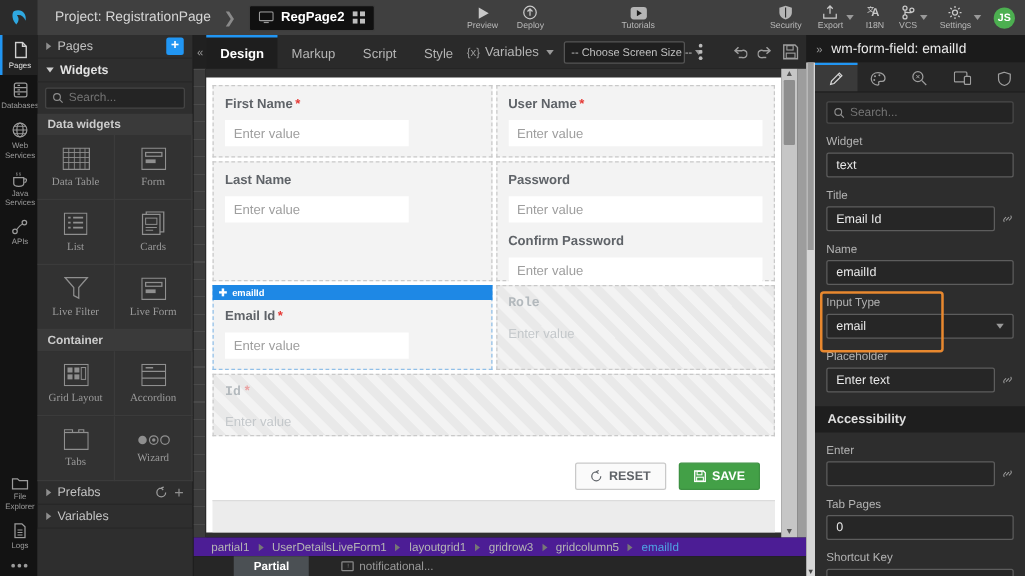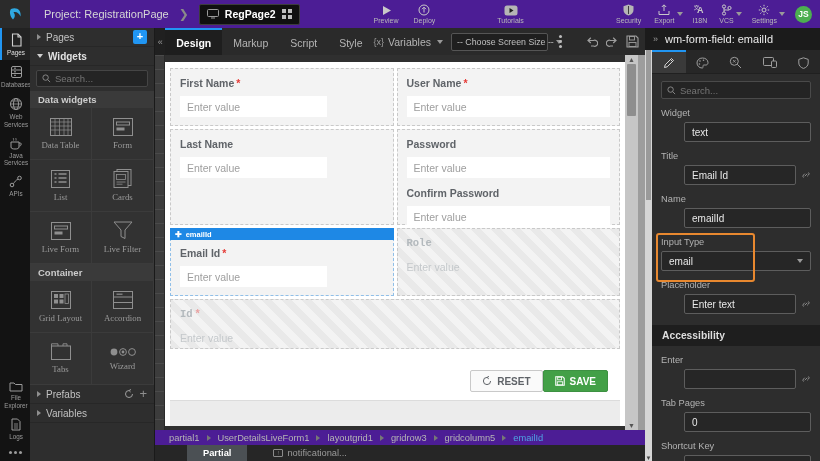--- a/index.html
+++ b/index.html
@@ -1,21 +1,21 @@
 <!DOCTYPE html>
 <html><head>
 <meta charset="utf-8">
 <style>
   * { margin:0; padding:0; box-sizing:border-box; }
   html,body { width:820px; height:461px; overflow:hidden; background:#111;
     font-family:"Liberation Sans", sans-serif; }
   .app { width:820px; height:461px; display:flex; flex-direction:column; font-family:"Liberation Sans",sans-serif; }
 
   
-  .topbar { height:28px; background:#4c1d95; display:flex; align-items:center; color:#cfcfcf; font-size:11px; flex:0 0 28px; }
+  .topbar { height:28px; background:#404040; display:flex; align-items:center; color:#cfcfcf; font-size:11px; flex:0 0 28px; }
   .logo-box { width:30px; height:28px; background:#2b2b2b; display:flex; align-items:center; justify-content:center; }
   .project-label { margin-left:14px; color:#d6d6d6; white-space:nowrap; }
   .tb-chev { color:#8a8a8a; margin:0 10px; font-size:12px; }
   .page-tab { background:#101010; border:1px solid #3d3d3d; border-radius:2px; height:21px; display:flex; align-items:center; gap:6px; padding:0 7px; color:#fff; font-weight:bold; font-size:10.5px; }
   .tb-action { display:flex; flex-direction:column; align-items:center; justify-content:center; gap:1px; color:#b9b9b9; font-size:7px; line-height:1; cursor:pointer; }
   .tb-action svg { display:block; }
   .cdown { width:0; height:0; border-left:3px solid transparent; border-right:3px solid transparent; border-top:4px solid #9a9a9a; margin-left:2px; align-self:center; }
   .avatar { width:17px; height:17px; border-radius:50%; background:#4caf50; color:#fff; font-size:8.5px; font-weight:bold; display:flex; align-items:center; justify-content:center; margin:0 8px 0 10px; }
 
   
@@ -76,21 +76,21 @@
   .req { color:#e53935; margin-left:2px; }
   .cinput { height:21px; background:#fff; border:none; display:flex; align-items:center; padding:0 7px; font-size:10.5px; color:#9e9e9e; }
   .w72 { width:72%; }
   .hatch { background-image:repeating-linear-gradient(45deg, rgba(0,0,0,0.045) 0 7px, transparent 7px 14px); }
   .hatch .flabel { color:#b3b9bd;font-family:Liberation Mono, monospace; }
   .hatch .req { color:#eaa0a0; }
   .hatch .cinput { background:transparent; color:#c4c8cb; padding-left:0; }
   .sel-bar { position:absolute; left:-1px; top:-1px; right:-1px; height:12px; background:#1e88e5; color:#fff; font-size:7.5px; font-weight:bold; display:flex; align-items:center; gap:4px; padding:0 5px; }
   .sel-cell { border-color:#90bfe8; padding-top:15px; }
   .spacer-white { flex:0 0 16px; }
-  .factions { display:flex; justify-content:flex-end; align-items:center; padding:2px 12px 8px; }
+  .factions { display:flex; justify-content:flex-end; align-items:center; gap:10px; padding:2px 12px 8px; }
   .btn { height:22px; display:flex; align-items:center; gap:5px; padding:0 11px; font-size:10px; font-weight:bold; border-radius:2px; cursor:pointer; }
   .btn-reset { background:#fafafa; border:1px solid #c9c9c9; color:#5f6368; }
   .btn-save { background:#43a047; border:1px solid #3d9142; color:#fff; }
   .page-footer { background:#ececec; border-top:1px solid #dcdcdc; flex:1; }
 
   
   .bcrumb { height:15px; background:#4c1d95; display:flex; align-items:center; gap:7px; padding:0 0 0 14px; color:#b5b5b5; font-size:9.3px; flex:0 0 15px; }
   .bsep { width:0; height:0; border-top:3px solid transparent; border-bottom:3px solid transparent; border-left:4px solid #777; }
   .bc-item { cursor:pointer; white-space:nowrap; }
   .bc-item.active { color:#4fa3e3; }
@@ -108,21 +108,21 @@
   .rp-col { flex:1; display:flex; flex-direction:column; min-width:0; overflow:hidden; }
   .rp-tabs { height:24px; display:flex; background:#272727; border-bottom:1px solid #202020; flex:0 0 24px; }
   .rp-tab { flex:1; display:flex; align-items:center; justify-content:center; border-top:2px solid transparent; cursor:pointer; }
   .rp-tab.active { background:#3a3a3a; border-top-color:#2196f3; }
   .rp-body { flex:1; padding:7px 9px 0; overflow:hidden; }
   .rp-search { display:flex; align-items:center; gap:4px; background:#242424; border:1px solid #4a4a4a; border-radius:2px; height:18px; padding:0 5px; }
   .rp-search input { flex:1; min-width:0; background:transparent; border:none; outline:none; color:#bdbdbd; font-size:9.5px; font-family:"Liberation Sans",sans-serif; }
   .rfield { margin-top:9px; position:relative; }
   .rlabel { display:block; color:#b3b3b3; font-size:9.3px; margin-bottom:4px; }
   .rinput-row { display:flex; align-items:center; gap:5px; }
-  .rinput { flex:1; min-width:0; height:20px; background:#262626; border:1px solid #5d5d5d; border-radius:2px; color:#e8e8e8; font-size:10px; padding:0 7px; font-family:"Liberation Sans",sans-serif; outline:none;margin-left:23px; }
+  .rinput { flex:1; min-width:0; height:20px; background:#262626; border:1px solid #5d5d5d; border-radius:2px; color:#e8e8e8; font-size:10px; padding:0 7px; font-family:"Liberation Sans",sans-serif; outline:none; }
   .rselect { flex:1; height:20px; background:#262626; border:1px solid #5d5d5d; border-radius:2px; display:flex; align-items:center; justify-content:space-between; padding:0 7px; color:#e8e8e8; cursor:pointer; }
   .orange-box { position:absolute; left:-5px; top:-4px; width:99px; height:49px; border:2px solid #e8882f; border-radius:3px; pointer-events:none; z-index:2; }
   .rband { background:#1e1e1e; margin:11px -9px 0; padding:5px 10px; font-weight:bold; color:#dedede; font-size:10.3px; }
   svg { display:block; }
 </style>
 </head>
 <body>
 
 <div class="app">
 
@@ -321,32 +321,32 @@
         <div class="tile">
           <svg width="19" height="19" viewBox="0 0 19 19">
             <rect x="4" y="0.5" width="14" height="16" fill="none" stroke="#8f8f8f"></rect>
             <rect x="1" y="2.5" width="14" height="16" fill="#323232" stroke="#8f8f8f"></rect>
             <rect x="3.5" y="5.5" width="9" height="5" fill="none" stroke="#8f8f8f" stroke-width="0.8"></rect>
             <path d="M3.5 13 h9 M3.5 15.2 h6" stroke="#8f8f8f" stroke-width="0.8"></path>
           </svg>
           <span>Cards</span>
         </div>
         <div class="tile">
+          <svg width="20" height="19" viewBox="0 0 20 19">
+            <path d="M1 1 H19 L12 9 V17.5 L8 15.5 V9 Z" fill="none" stroke="#8f8f8f"></path>
+          </svg>
+          <span>Live Filter</span>
+        </div>
+        <div class="tile">
           <svg width="20" height="18" viewBox="0 0 20 18">
             <rect x="0.5" y="0.5" width="19" height="17" fill="none" stroke="#8f8f8f"></rect>
             <rect x="3.5" y="4" width="13" height="3" fill="none" stroke="#8f8f8f"></rect>
             <rect x="3.5" y="9.5" width="8" height="3" fill="#8f8f8f"></rect>
           </svg>
           <span>Live Form</span>
-        </div>
-        <div class="tile">
-          <svg width="20" height="19" viewBox="0 0 20 19">
-            <path d="M1 1 H19 L12 9 V17.5 L8 15.5 V9 Z" fill="none" stroke="#8f8f8f"></path>
-          </svg>
-          <span>Live Filter</span>
         </div>
       </div>
       <div class="band">Container</div>
       <div class="tiles">
         <div class="tile">
           <svg width="20" height="18" viewBox="0 0 20 18">
             <rect x="0.5" y="0.5" width="19" height="17" fill="none" stroke="#8f8f8f"></rect>
             <rect x="3" y="3" width="4" height="4" fill="#8f8f8f"></rect>
               <rect x="8.5" y="3" width="4" height="4" fill="#8f8f8f"></rect>
             <rect x="3" y="8.5" width="4" height="4" fill="#8f8f8f"></rect>

